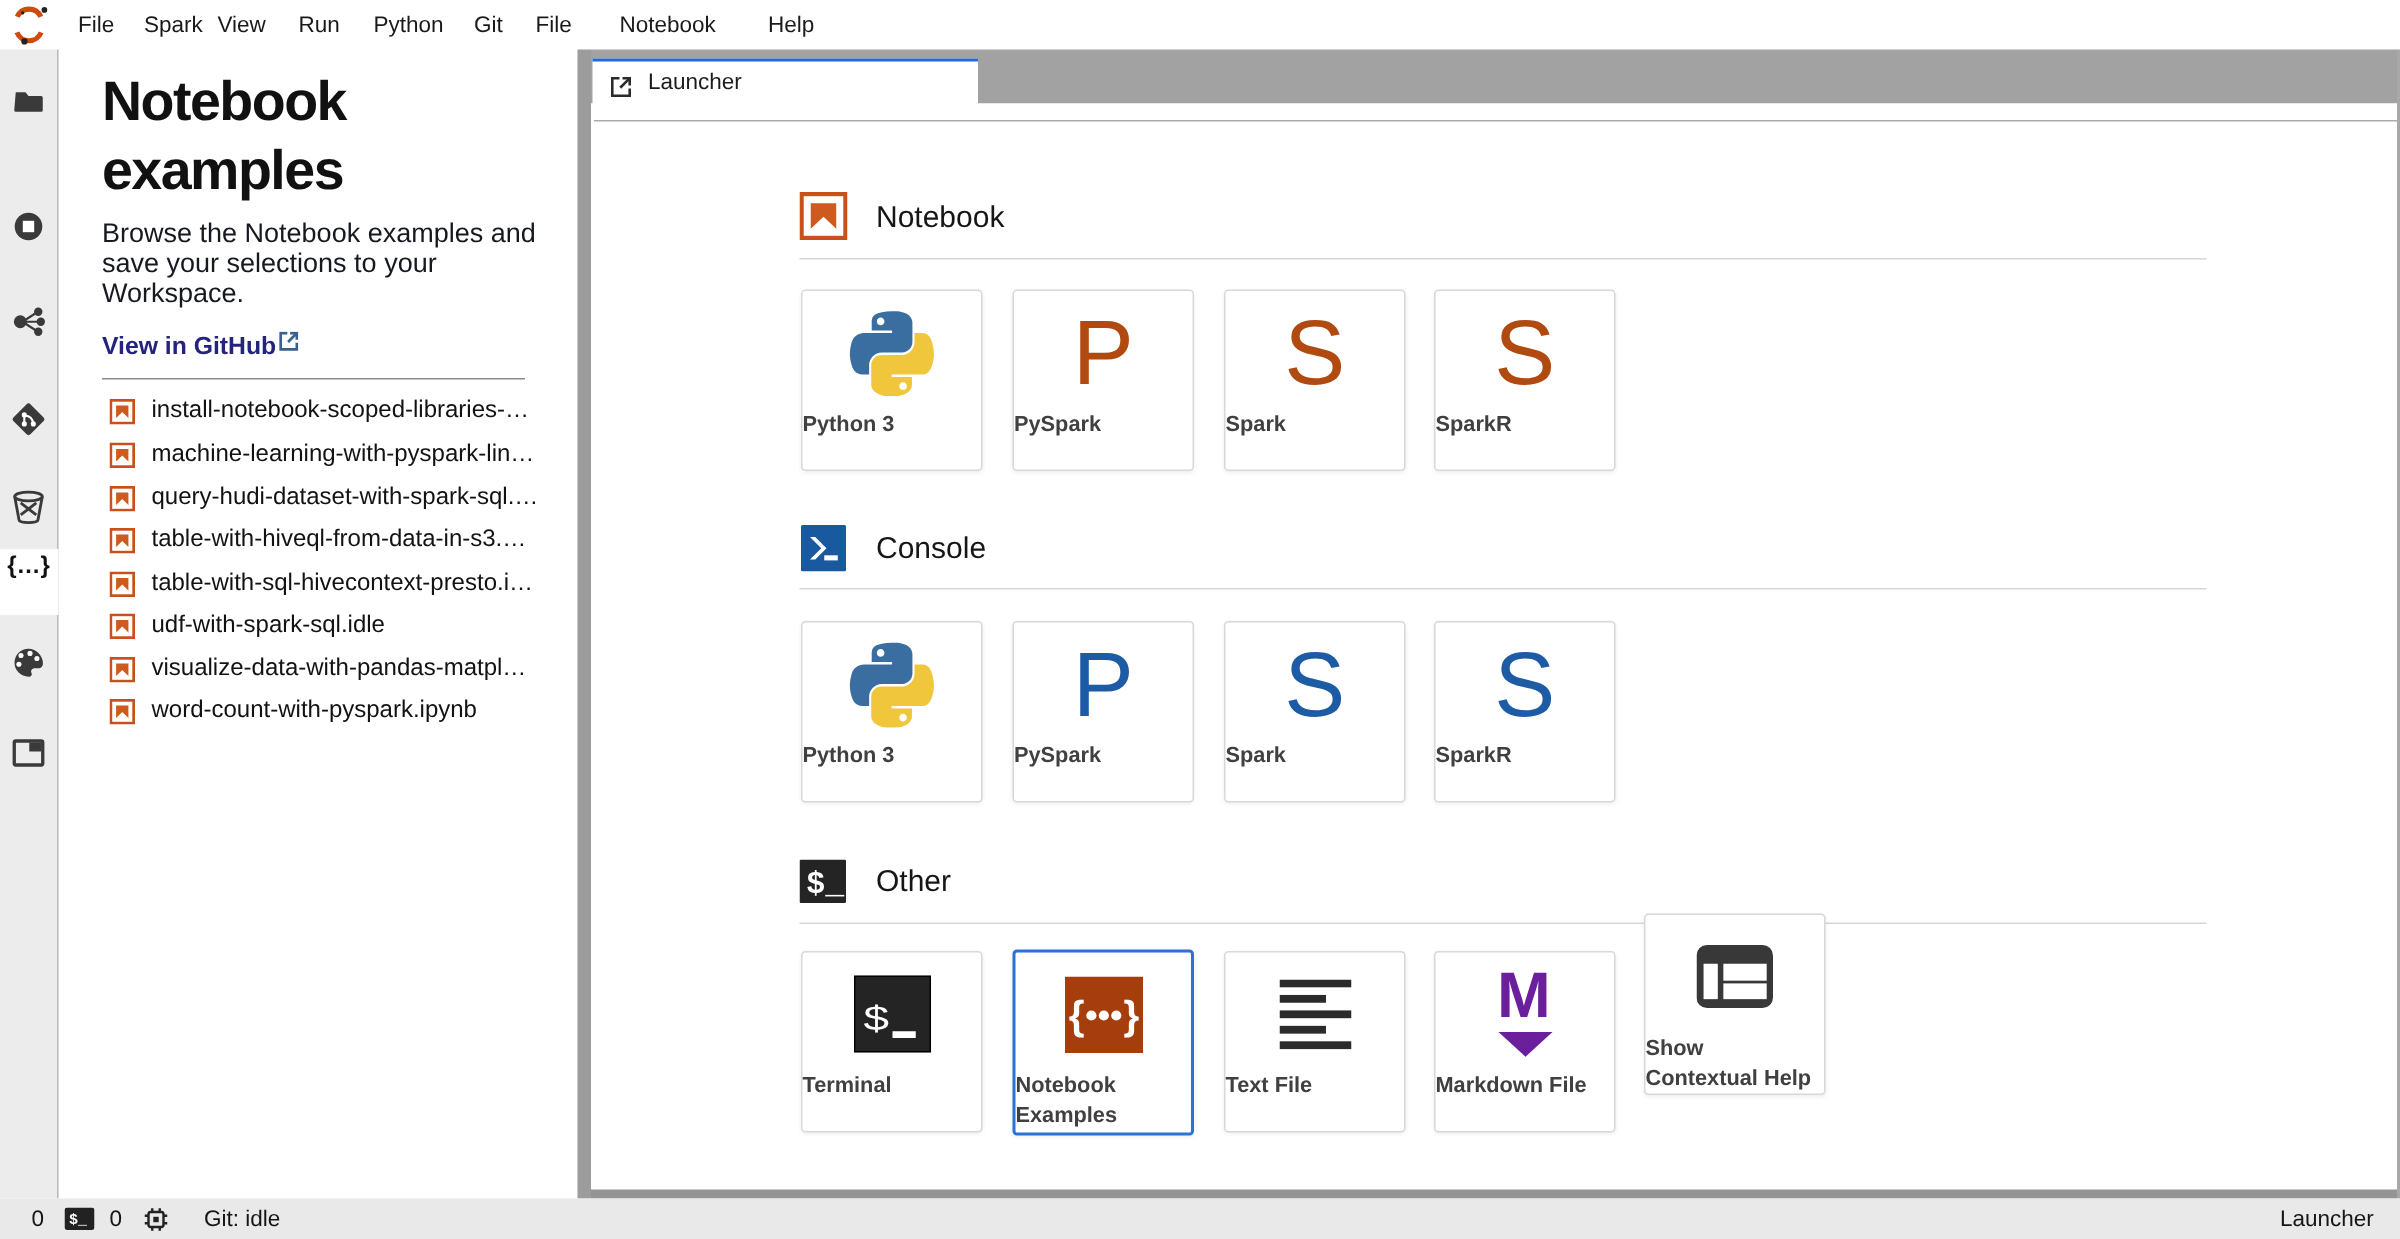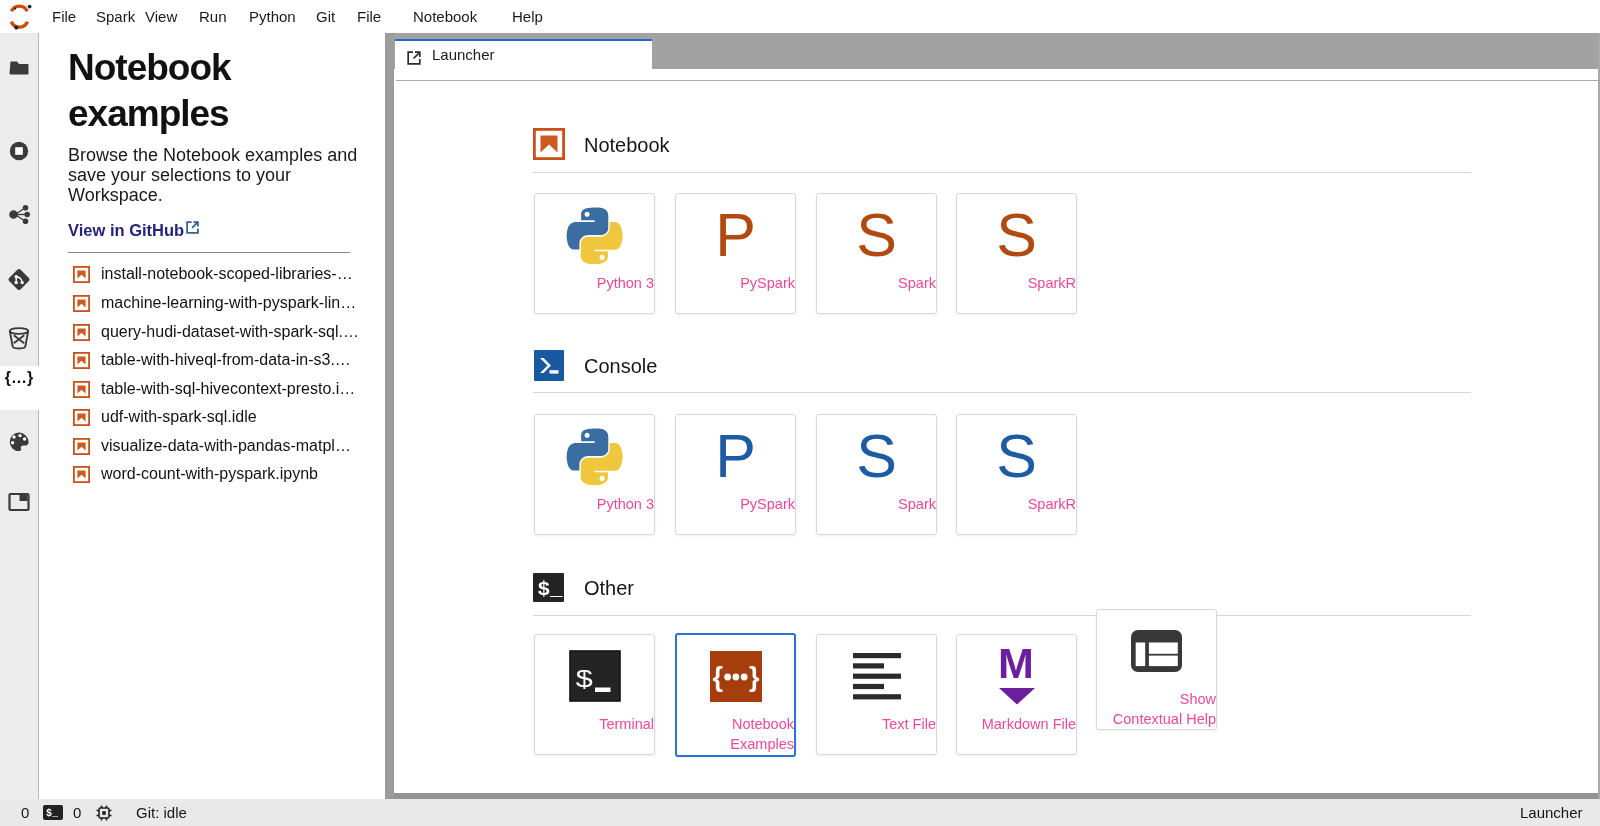--- a/index.html
+++ b/index.html
@@ -37,22 +37,22 @@
   #toolline { position:absolute; left:396px; top:80px; width:1202px; height:1px; background:#ababab; }
   #bottomstrip { position:absolute; left:394px; top:793px; width:1204px; height:6px; background:#949494; }
   .shr { position:absolute; left:533px; width:938px; height:1px; background:#d6d6d6; }
   .stitle { position:absolute; left:584px; font-size:20px; color:#161616; line-height:24px; }
   
   .card { position:absolute; width:121px; height:121px; background:#fff;
     border:1px solid #d8d8d8; border-radius:3px; box-shadow:0 1px 3px rgba(0,0,0,0.07); }
   .card.sel { border:2px solid #2b72d7; height:124px; }
   .cicon { position:absolute; left:0; top:0; width:100%; height:82px;
     display:flex; align-items:center; justify-content:center; }
-  .clabel { position:absolute; left:0; top:79px; width:100%; text-align:right;
-    font-size:14.5px; line-height:20px; color:#ec4899; }
+  .clabel { position:absolute; left:0; top:79px; width:100%; text-align:left;
+    font-size:14.5px; line-height:20px; color:#404040;font-weight:bold; }
   .bigO { font-size:61px; color:#b04a10; line-height:61px; }
   .bigB { font-size:61px; color:#1d5ca5; line-height:61px; }
   
   #statusbar { position:absolute; left:0; top:799px; width:1600px; height:27px; background:#e9e9e9; }
   .sbtext { position:absolute; top:5px; font-size:15px; color:#161616; }
 </style>
 </head>
 <body>
 
 <div id="menubar">

